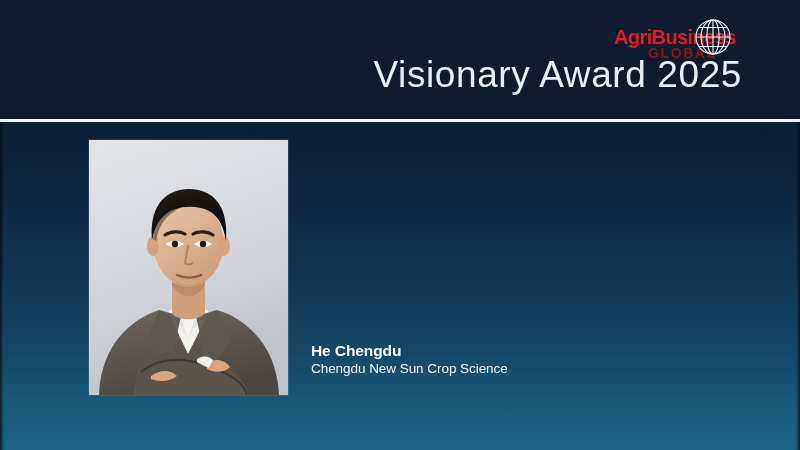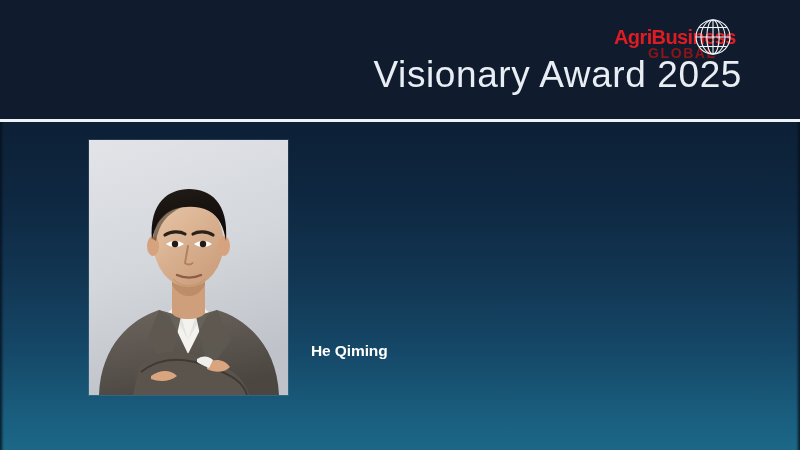--- a/index.html
+++ b/index.html
@@ -274,16 +274,17 @@
       <path d="M52 232 C74 214 100 218 124 228 C144 236 154 242 158 255" stroke="#3f3a35" stroke-width="2" fill="none"></path>
       <path d="M118 222 C128 218 136 220 141 227 C135 233 126 233 118 229 Z" fill="#d9a57e"></path>
       <path d="M62 236 C72 229 82 230 88 236 C81 242 70 242 62 239 Z" fill="#d9a57e"></path>
 
       <path d="M108 219 C114 215 120 216 124 220 L120 228 C115 226 111 224 108 222 Z" fill="#f0efec"></path>
     </svg>
   </div>
 
 
   <div class="attrib">
-    <div class="attrib-name">He Qiming</div>
+    <div class="attrib-name">He Chengdu</div>
+    <div class="attrib-org">Chengdu New Sun Crop Science</div>
   </div>
 
 </div>
 
 </body></html>

